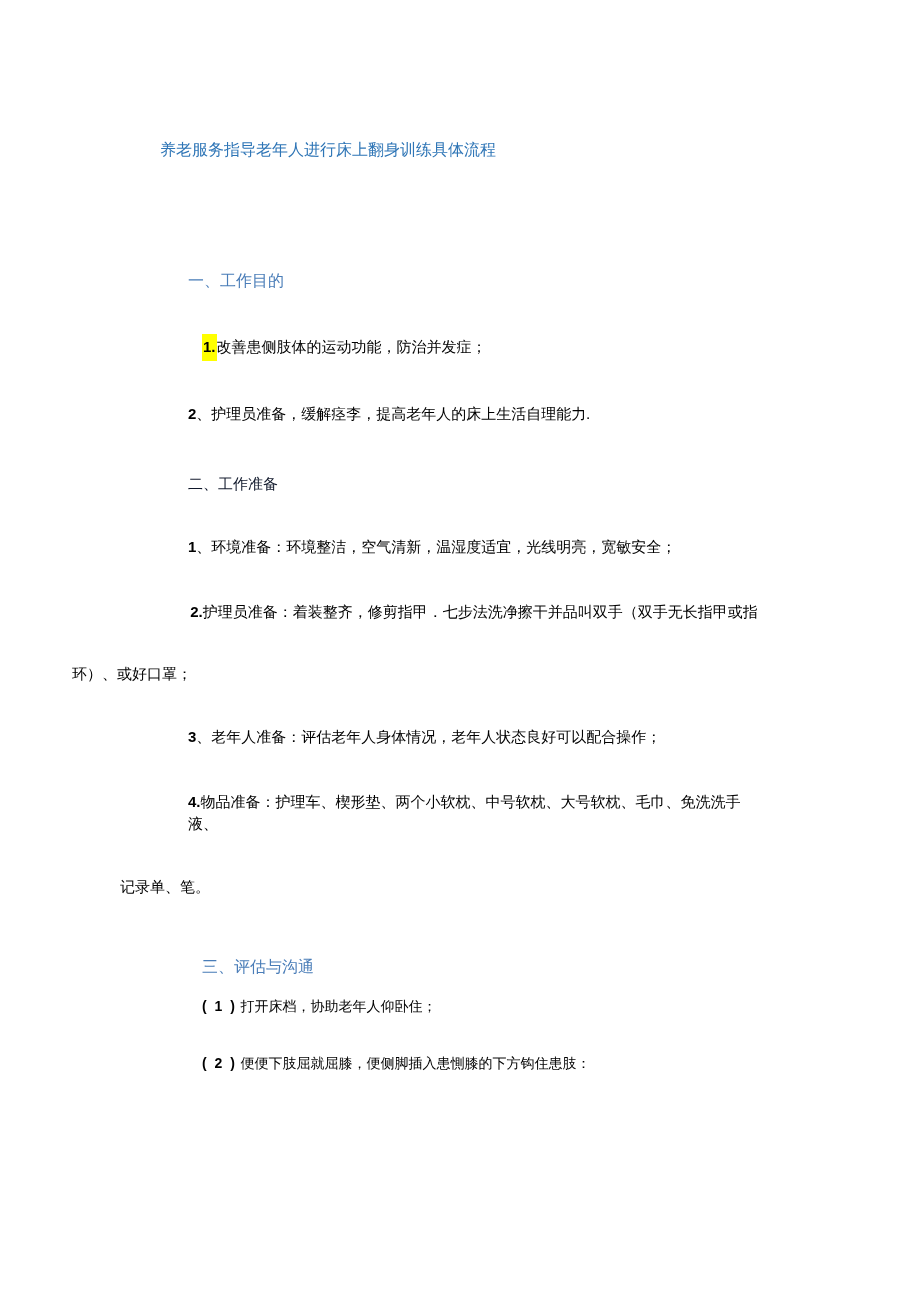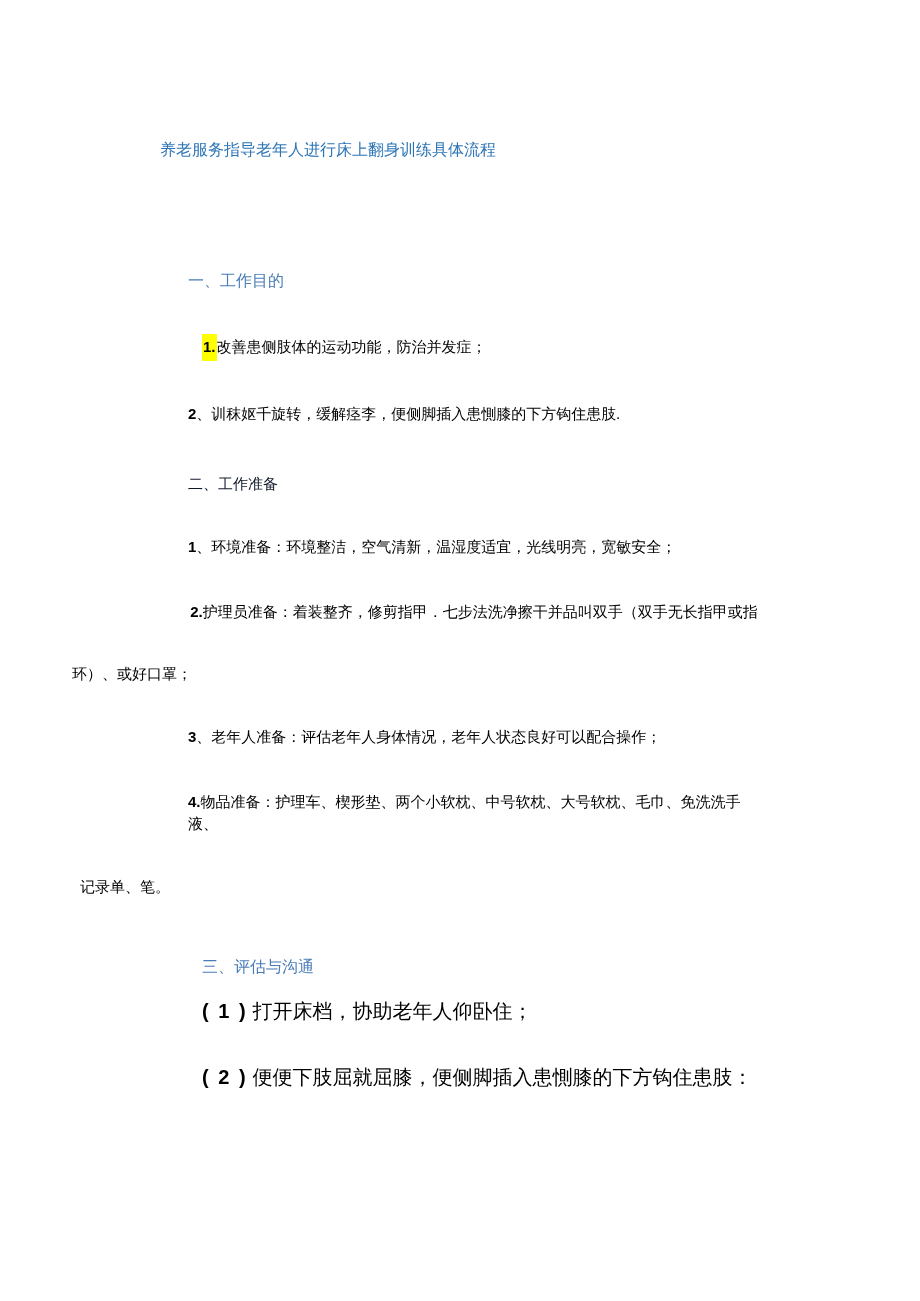--- a/index.html
+++ b/index.html
@@ -56,21 +56,21 @@
     .highlight {
       background-color: #ffff00;
       display: inline-block;
       padding: 2px 1px;
     }
     .bold-num {
       font-weight: bold;
       font-family: Arial, sans-serif;
     }
     .sub-item {
-      font-size: 20px;
+      font-size: 14px;
       margin-left: 42px;
       margin-bottom: 36px;
       line-height: 1.5;
     }
     .paren-num {
       font-weight: bold;
       font-family: Arial, sans-serif;
       letter-spacing: 2px;
     }
     .blue { color: #2e75b6; }
@@ -82,42 +82,42 @@
 
   <h1 class="title blue">养老服务指导老年人进行床上翻身训练具体流程</h1>
 
   <div class="section-heading">一、工作目的</div>
 
   <div class="item-1">
     <span class="highlight bold-num">1.</span><span>改善患侧肢体的运动功能，防治并发症；</span>
   </div>
 
   <div class="item">
-    <span class="bold-num">2</span><span>、训秣妪千旋转，缓解痉李，便侧脚插入患惻膝的下方钩住患肢.</span>
+    <span class="bold-num">2</span><span>、护理员准备，缓解痉李，提高老年人的床上生活自理能力.</span>
   </div>
 
   <div class="section-heading-2">二、工作准备</div>
 
   <div class="item">
     <span class="bold-num">1</span><span>、环境准备：环境整洁，空气清新，温湿度适宜，光线明亮，宽敏安全；</span>
   </div>
 
   <div class="item" style="margin-bottom:12px;text-align:center;">
     <span class="bold-num">2.</span><span>护理员准备：着装整齐，修剪指甲．七步法洗净擦干并品叫双手（双手无长指甲或指</span>
   </div>
   <div style="font-size:15px;margin-left:-160px;padding-left:72px;margin-top:42px;margin-bottom:42px;">环）、或好口罩；</div>
 
   <div class="item">
     <span class="bold-num">3</span><span>、老年人准备：评估老年人身体情况，老年人状态良好可以配合操作；</span>
   </div>
 
   <div class="item" style="margin-bottom:0;">
     <span class="bold-num">4.</span><span>物品准备：护理车、楔形垫、两个小软枕、中号软枕、大号软枕、毛巾、免洗洗手液、</span>
   </div>
-  <div style="font-size:15px;margin-left:-160px;padding-left:80px;margin-top:42px;margin-bottom:10px;">记录单、笔。</div>
+  <div style="font-size:15px;margin-left:-160px;padding-left:120px;margin-top:42px;margin-bottom:10px;">记录单、笔。</div>
 
   <div class="section-heading-3">三、评估与沟通</div>
 
   <div class="sub-item">
     <span class="paren-num">( 1 )</span><span> 打开床档，协助老年人仰卧住；</span>
   </div>
 
   <div class="sub-item">
     <span class="paren-num">( 2 )</span><span> 便便下肢屈就屈膝，便侧脚插入患惻膝的下方钩住患肢：</span>
   </div>

